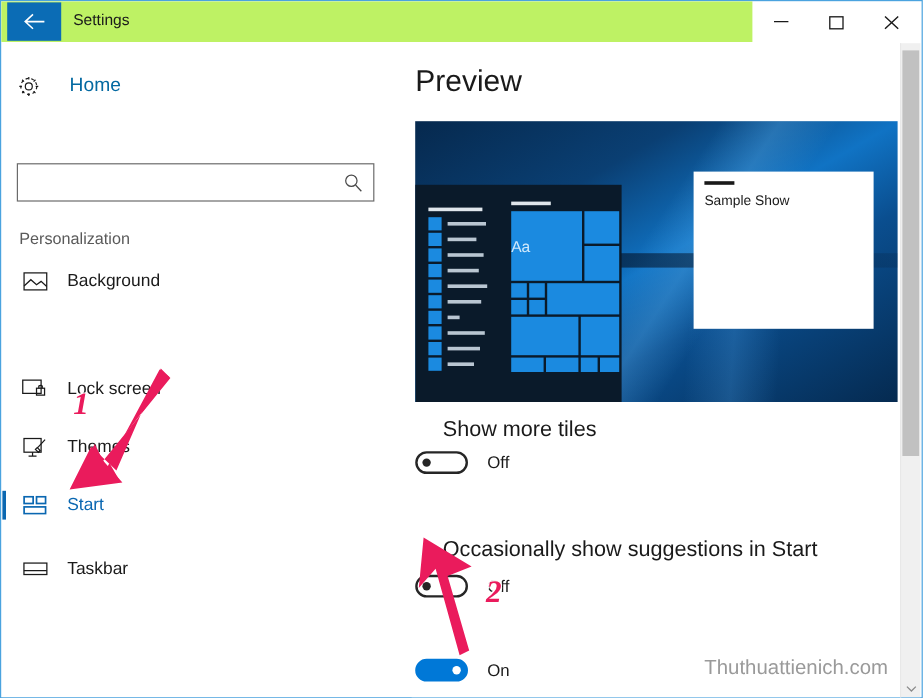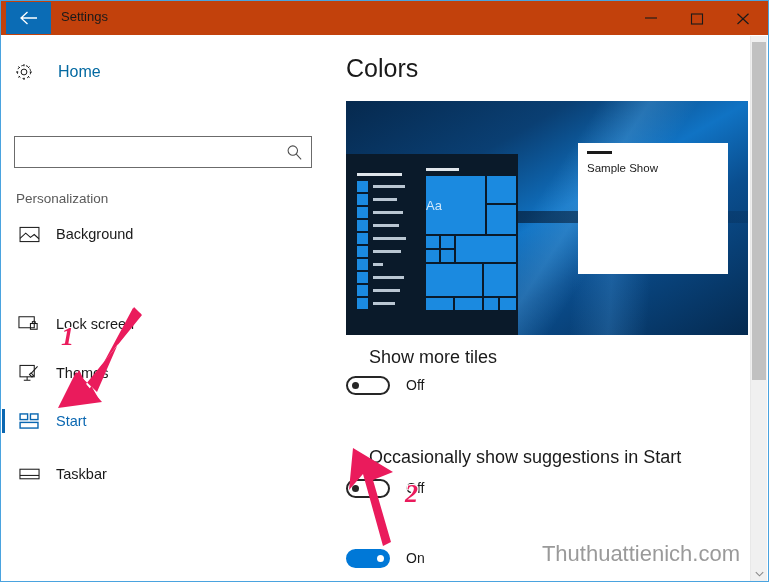--- a/index.html
+++ b/index.html
@@ -21,23 +21,23 @@
     background: #ffffff;
     border: 1px solid #4aa3df;
     box-sizing: border-box;
     overflow: hidden;
   }
 
   
   #titlebar {
     position: absolute;
     left: 0; top: 0;
-    width: 767px;
+    width: 626px;
     height: 34px;
-    background: #c2410c;
+    background: #bef264;
   }
   #back-button {
     position: absolute;
     left: 5px; top: 1px;
     width: 45px; height: 32px;
     background: #0b6cb5;
     cursor: pointer;
   }
   #back-button svg { position:absolute; left:13px; top:8px; }
   #window-title {
@@ -273,21 +273,21 @@
     font-size: 26px;
     color: #ea1b5c;
     text-shadow: 1px 1px 0 #fff, -1px 1px 0 #fff, 1px -1px 0 #fff, -1px -1px 0 #fff;
   }
   #annot-num-1 { left: 60px; top: 321px; }
   #annot-num-2 { left: 404px; top: 478px; }
 
   #watermark {
     position: absolute;
     right: 28px; bottom: 14px;
-    font-size: 22px;
+    font-size: 17px;
     color: #9a9a9a;
     font-family: "Liberation Sans", sans-serif;
   }
 </style>
 </head>
 <body>
 
 <div id="app-window">
 
   <div id="titlebar">
@@ -405,21 +405,21 @@
             <path d="M1 8.5 H21"></path>
           </g>
         </svg>
       </span>
       <span class="navlabel">Taskbar</span>
     </div>
   </div>
 
   <div id="content">
 
-    <div id="preview-heading">Colors</div>
+    <div id="preview-heading">Preview</div>
 
     <div id="preview-box">
       <div class="ray" id="ray1"></div>
       <div class="ray" id="ray2"></div>
       <div class="ray" id="ray3"></div>
 
       <div id="start-panel">
         <div id="applist">
           <div id="applist-top"></div>
           <div class="app-row">

